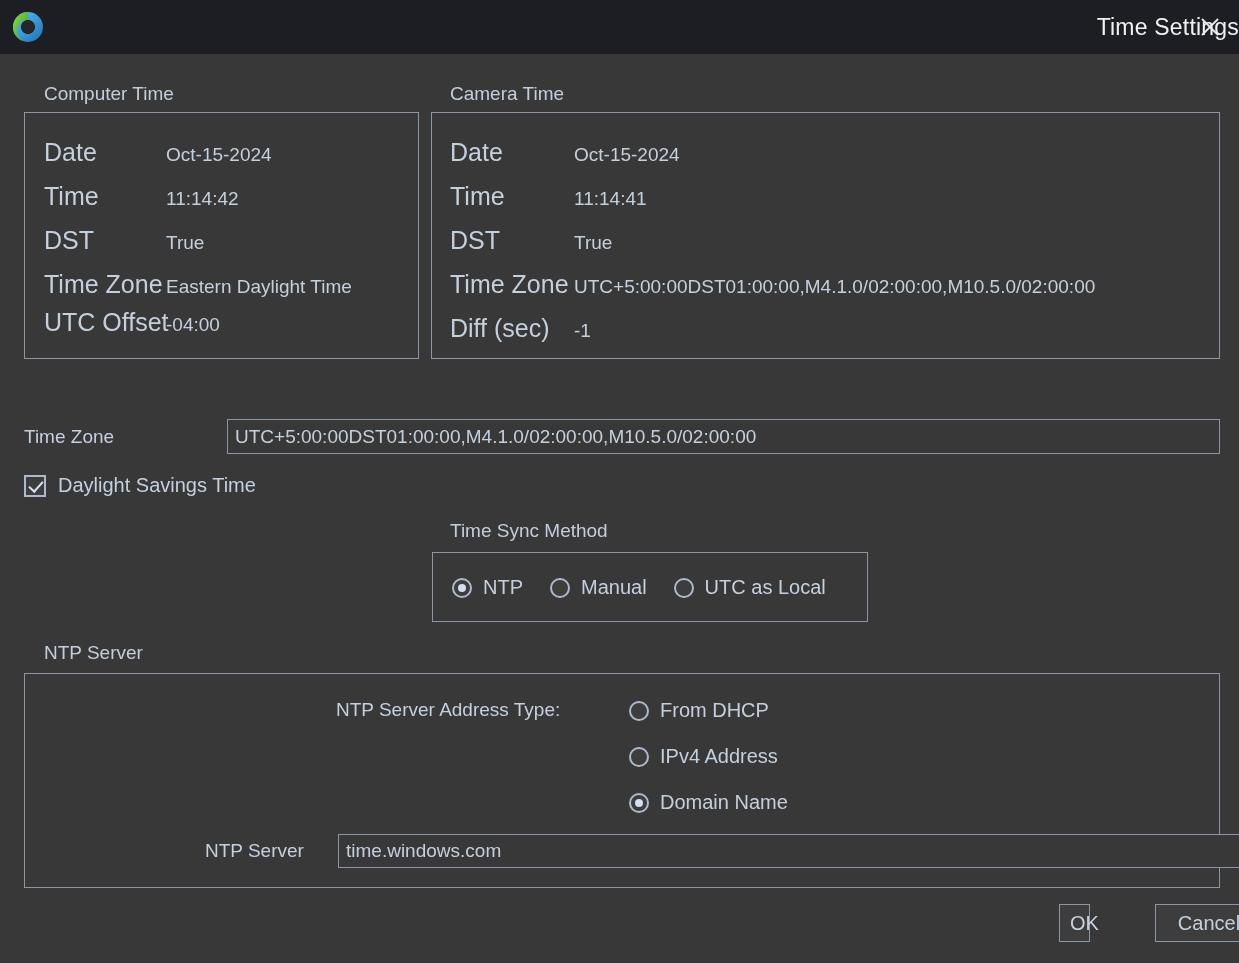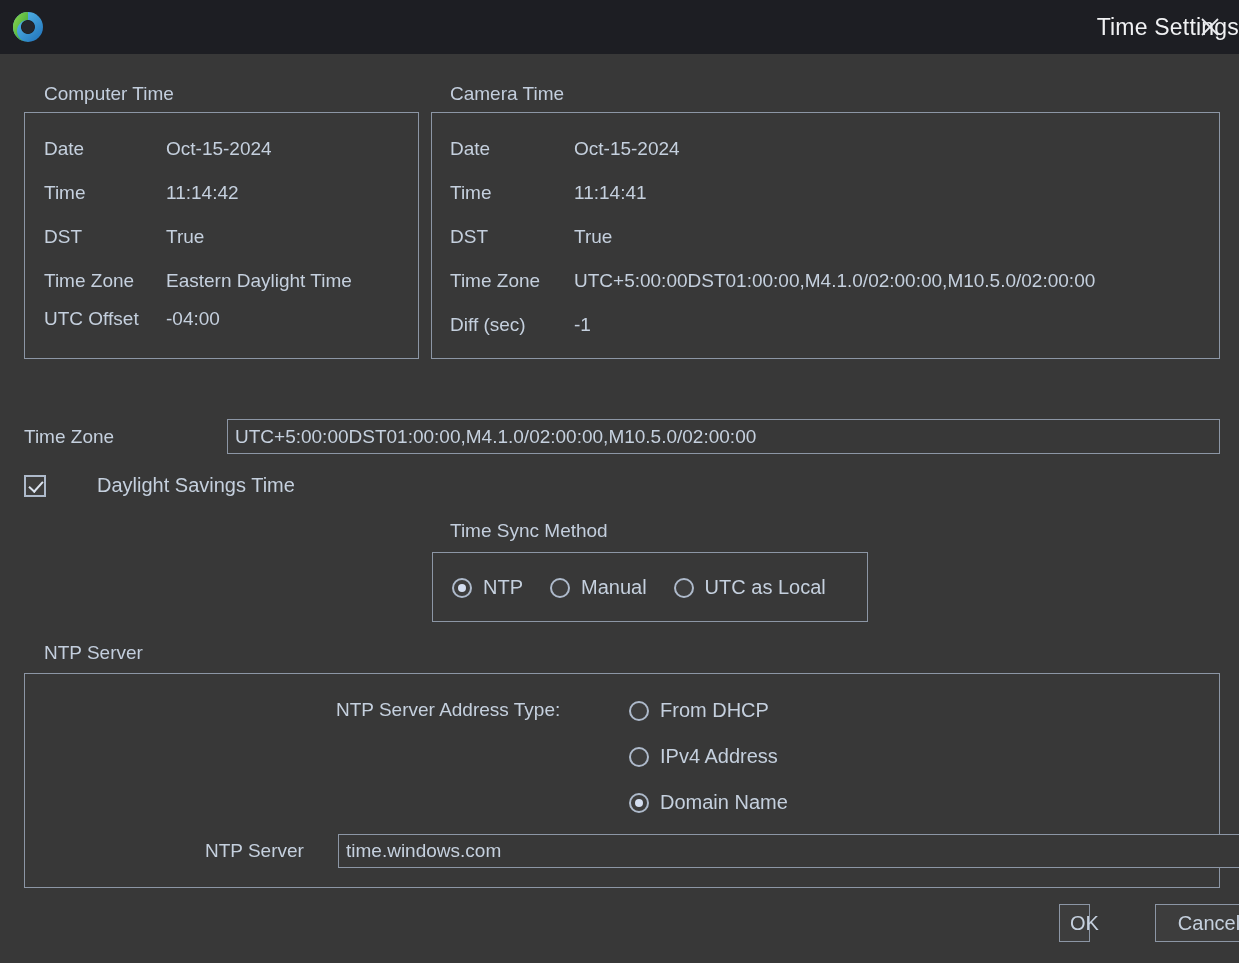--- a/index.html
+++ b/index.html
@@ -72,21 +72,21 @@
   }
 
   
   .info-row {
     position: absolute;
     display: flex;
     align-items: baseline;
     white-space: nowrap;
   }
   .info-key {
-    font-size: 19px;
+    font-size: 25px;
     color: #c5d0de;
   }
   .info-val {
     font-size: 19px;
     color: #c5d0de;
   }
 
   
   .field-label {
     position: absolute;
@@ -107,21 +107,20 @@
   }
   .text-input::placeholder { color: #7e8796; }
 
   
   .checkrow {
     position: absolute;
     display: flex;
     align-items: center;
     cursor: pointer;
     white-space: nowrap;
-    gap: 39px;
   }
   .checkbox {
     width: 22px;
     height: 22px;
     box-sizing: border-box;
     border: 2px solid #aebacb;
     background: #3d3d3d;
     position: relative;
     flex: 0 0 auto;
   }

